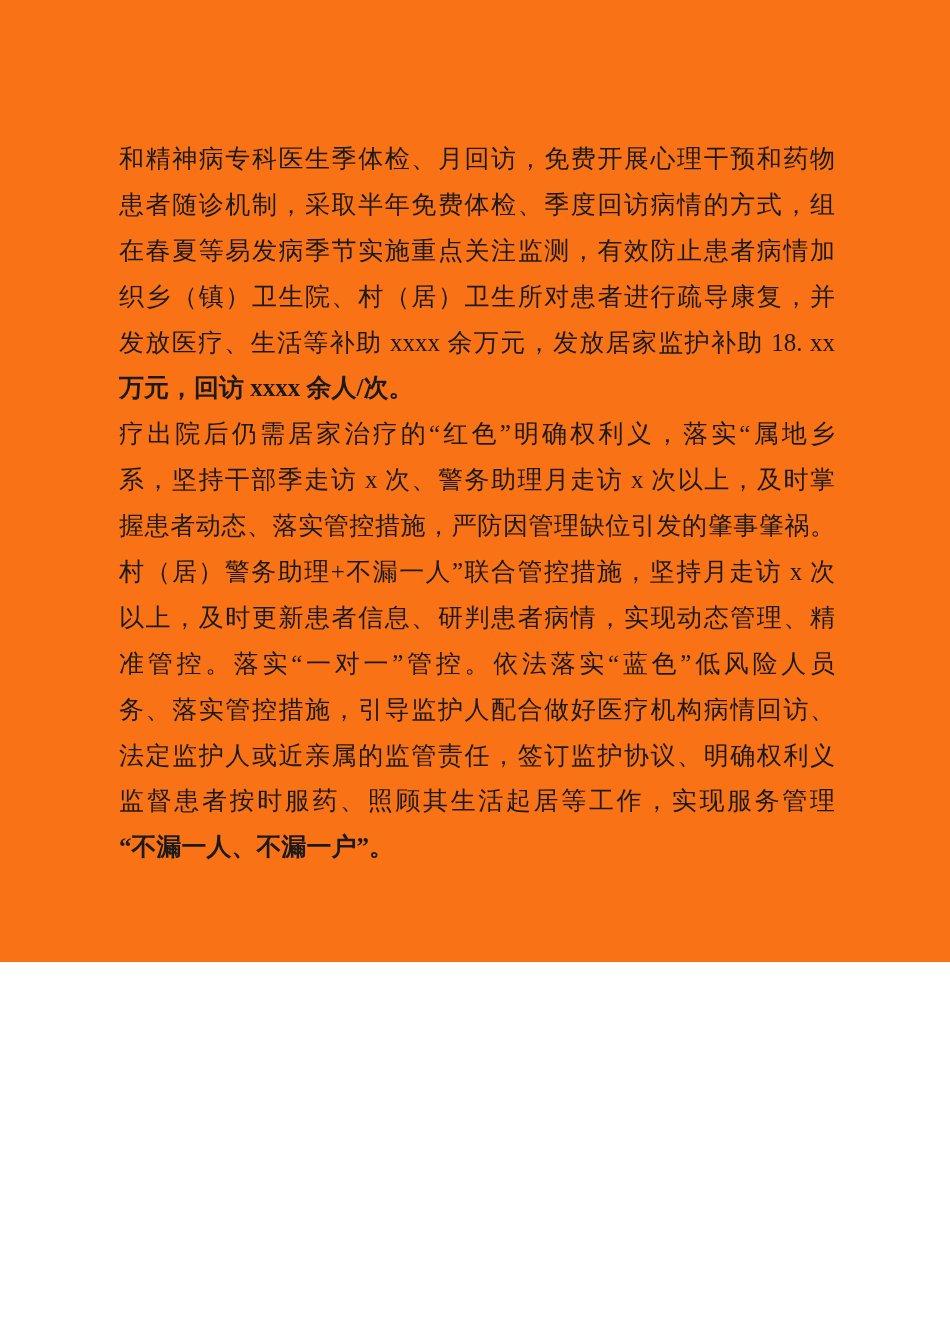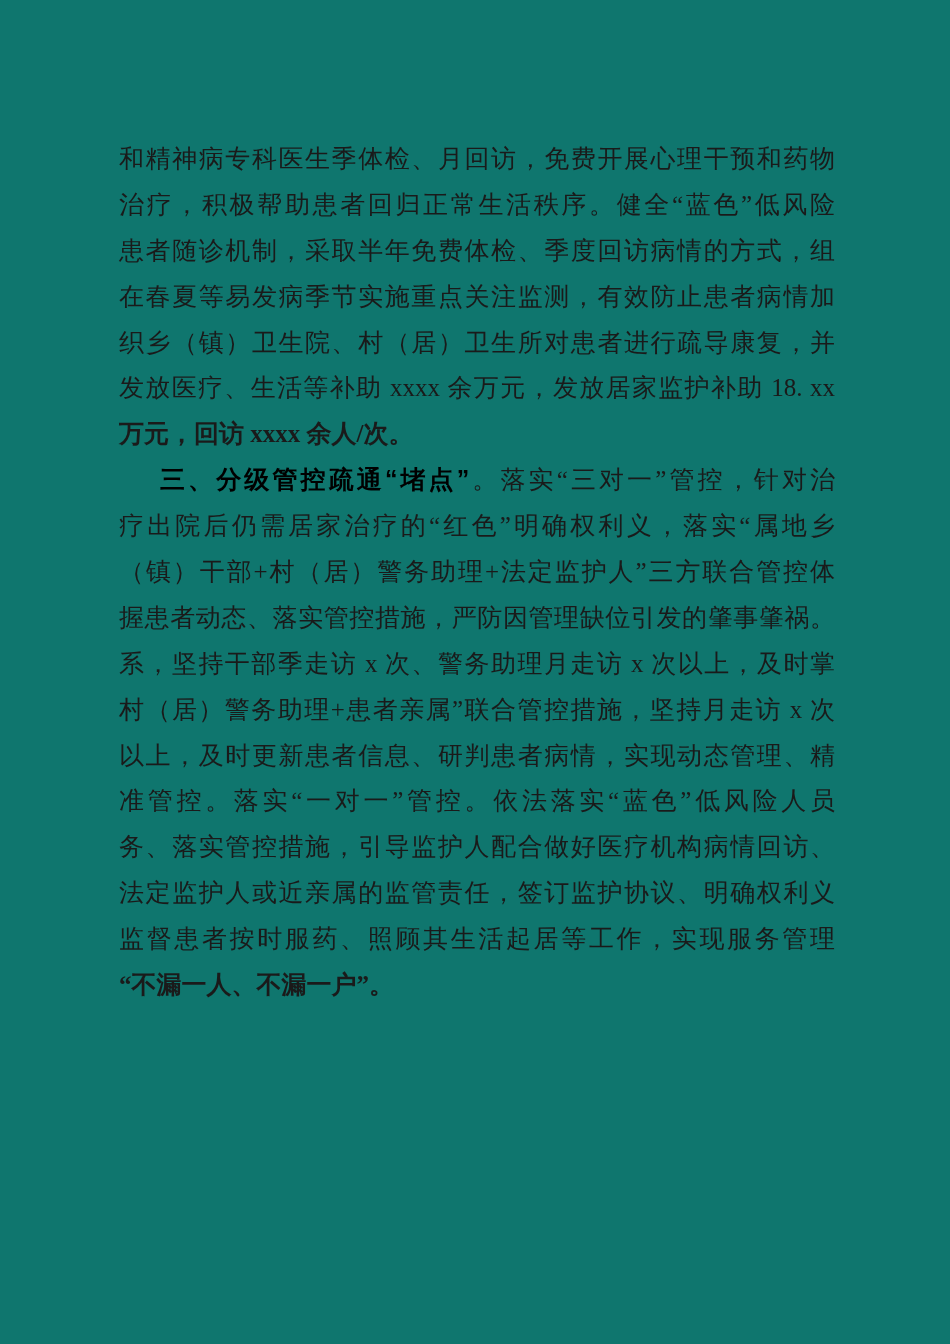--- a/index.html
+++ b/index.html
@@ -4,22 +4,22 @@
 <title></title>
 <style>
   html, body {
     margin: 0;
     padding: 0;
     background: #ffffff;
   }
   .page {
     position: relative;
     width: 950px;
-    height: 1344px;
-    background: #0f766e;
+    height: 962px;
+    background: #f97316;
     overflow: hidden;
   }
   .content {
     position: absolute;
     left: 119px;
     top: 136px;
     width: 716px;
   }
   .para {
     margin: 0;
@@ -50,35 +50,32 @@
   }
 </style>
 </head>
 <body>
 
 <div class="page">
   <div class="content">
 
     <div class="para">
       <div class="line">和精神病专科医生季体检、月回访，免费开展心理干预和药物</div>
-      <div class="line">治疗，积极帮助患者回归正常生活秩序。健全“蓝色”低风险</div>
       <div class="line">患者随诊机制，采取半年免费体检、季度回访病情的方式，组</div>
       <div class="line">在春夏等易发病季节实施重点关注监测，有效防止患者病情加</div>
       <div class="line">织乡（镇）卫生院、村（居）卫生所对患者进行疏导康复，并</div>
       <div class="line">发放医疗、生活等补助 xxxx 余万元，发放居家监护补助 18. xx</div>
       <div class="line last">万元，回访 xxxx 余人/次。</div>
     </div>
 
     <div class="para">
-      <div class="line indent"><span class="heading">三、分级管控疏通“堵点”</span><span>。落实“三对一”管控，针对治</span></div>
       <div class="line">疗出院后仍需居家治疗的“红色”明确权利义，落实“属地乡</div>
-      <div class="line">（镇）干部+村（居）警务助理+法定监护人”三方联合管控体</div>
+      <div class="line">系，坚持干部季走访 x 次、警务助理月走访 x 次以上，及时掌</div>
       <div class="line">握患者动态、落实管控措施，严防因管理缺位引发的肇事肇祸。</div>
-      <div class="line">系，坚持干部季走访 x 次、警务助理月走访 x 次以上，及时掌</div>
-      <div class="line">村（居）警务助理+患者亲属”联合管控措施，坚持月走访 x 次</div>
+      <div class="line">村（居）警务助理+不漏一人”联合管控措施，坚持月走访 x 次</div>
       <div class="line">以上，及时更新患者信息、研判患者病情，实现动态管理、精</div>
       <div class="line">准管控。落实“一对一”管控。依法落实“蓝色”低风险人员</div>
       <div class="line">务、落实管控措施，引导监护人配合做好医疗机构病情回访、</div>
       <div class="line">法定监护人或近亲属的监管责任，签订监护协议、明确权利义</div>
       <div class="line">监督患者按时服药、照顾其生活起居等工作，实现服务管理</div>
       <div class="line last">“不漏一人、不漏一户”。</div>
     </div>
 
   </div>
 </div>

